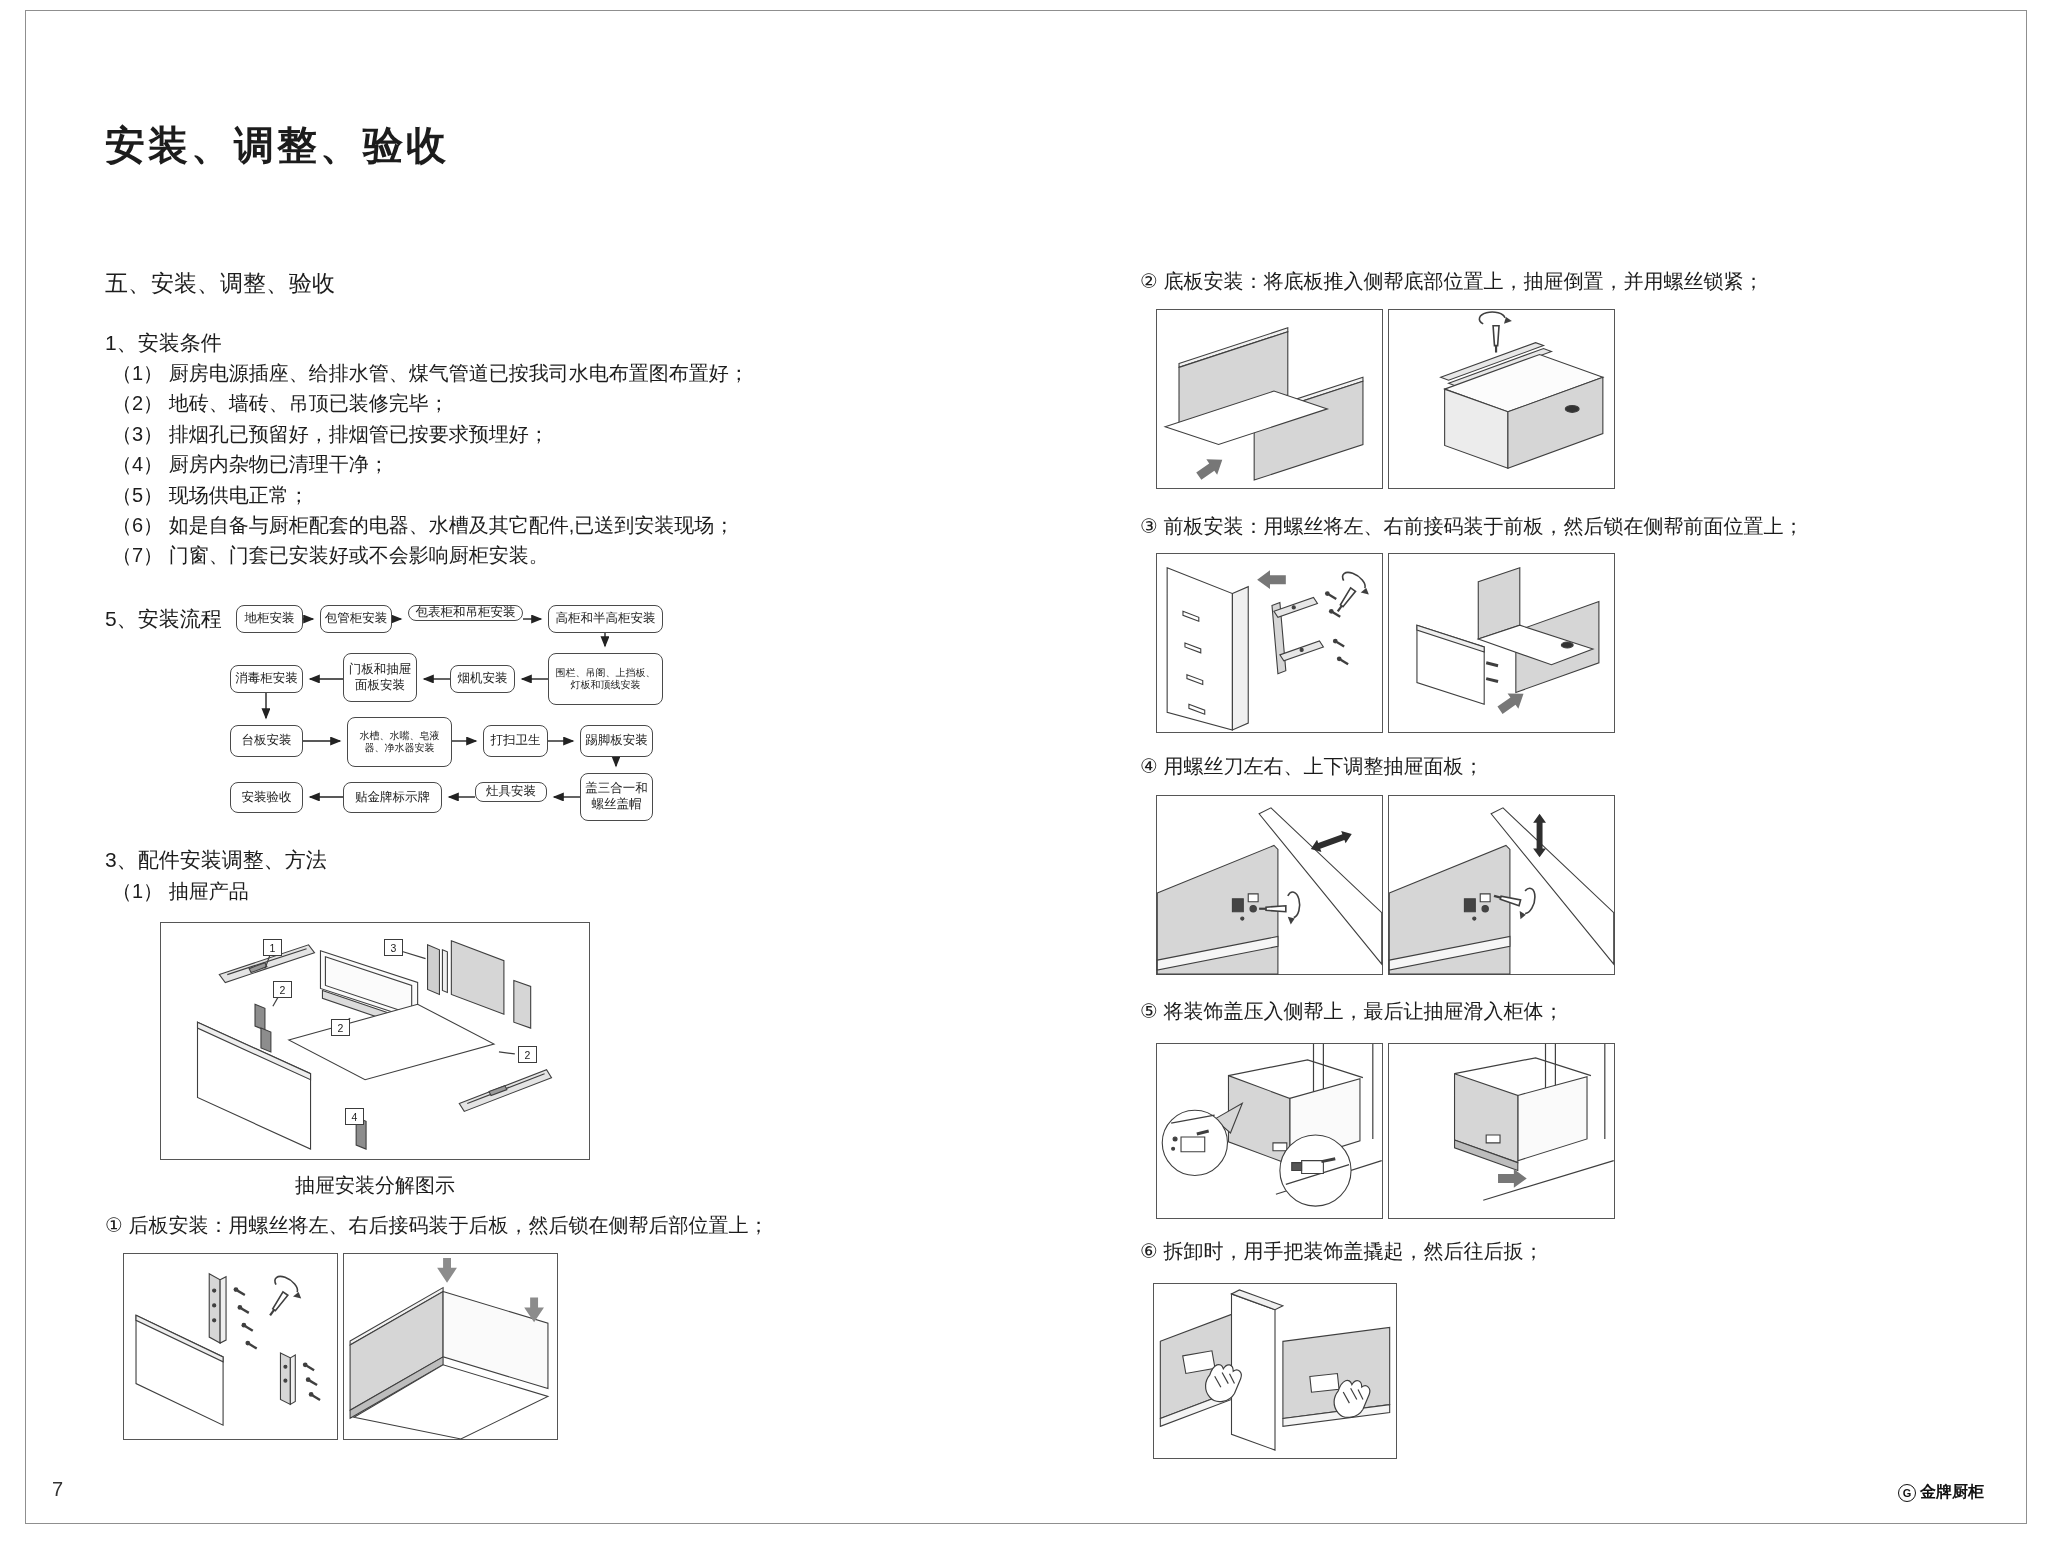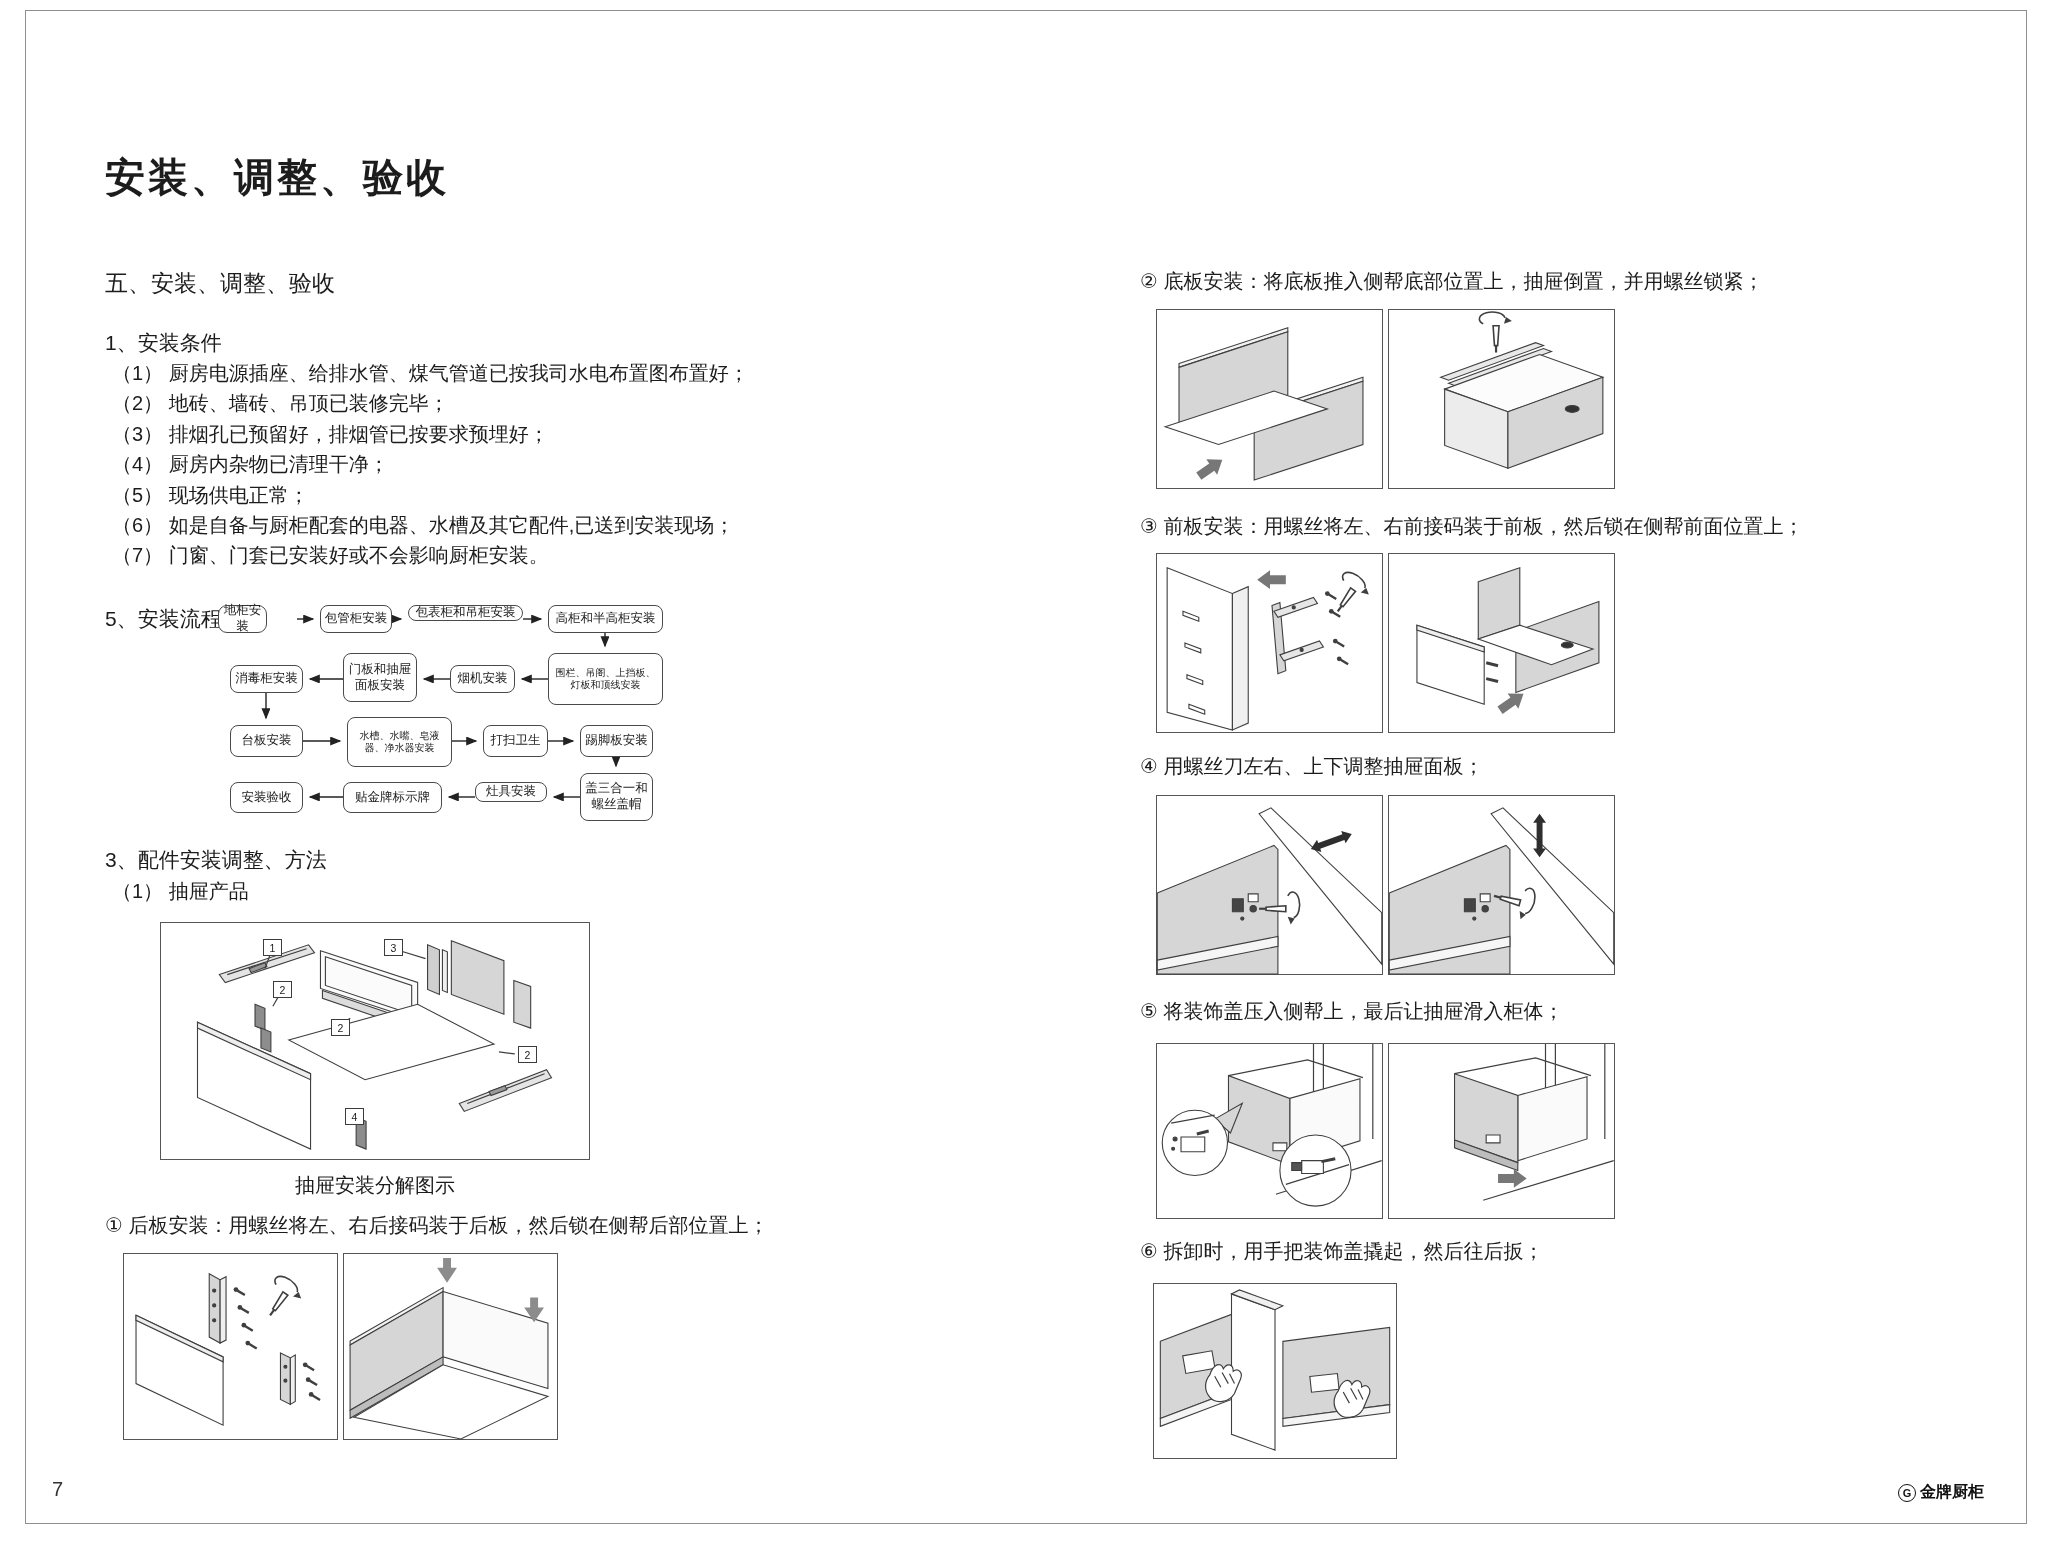--- a/index.html
+++ b/index.html
@@ -1,20 +1,20 @@
 <!DOCTYPE html>
 <html><head>
 <meta charset="utf-8">
 <style>
   html,body{margin:0;padding:0;background:#fff;}
   .page{position:relative;width:2048px;height:1547px;background:#fff;overflow:hidden;
         font-family:"Liberation Sans","DejaVu Sans",sans-serif;color:#1c1c1c;}
   .abs{position:absolute;}
   .frame{position:absolute;left:25px;top:10px;width:2000px;height:1512px;border:1px solid #8f8f8f;}
-  .title{font-size:40px;font-weight:600;letter-spacing:3px;margin-top:32px;}
+  .title{font-size:40px;font-weight:600;letter-spacing:3px;}
   .h-sec{font-size:23px;}
   .h-sub{font-size:21px;}
   .h-step{font-size:20px;white-space:nowrap;}
   .cond{font-size:20px;line-height:30.4px;white-space:nowrap;}
   .fbox{position:absolute;border:1.3px solid #4a4a4a;border-radius:8px;background:#fff;
         display:flex;align-items:center;justify-content:center;text-align:center;
         font-size:12.5px;line-height:1.25;padding:1px 3px;box-sizing:border-box;}
   .fbox.small{font-size:10px;line-height:1.22;}
   .fig{position:absolute;border:1.2px solid #565656;background:#fff;box-sizing:border-box;}
   .fig svg{display:block;width:100%;height:100%;}
@@ -99,21 +99,21 @@
       <line x1="203" y1="146" x2="240" y2="146" marker-end="url(#arw)"></line>
       <line x1="352" y1="146" x2="376" y2="146" marker-end="url(#arw)"></line>
       <line x1="448" y1="146" x2="473" y2="146" marker-end="url(#arw)"></line>
       <line x1="516" y1="162" x2="516" y2="171" marker-end="url(#arw)"></line>
       <line x1="480" y1="202" x2="454" y2="202" marker-end="url(#arw)"></line>
       <line x1="375" y1="202" x2="349" y2="202" marker-end="url(#arw)"></line>
       <line x1="243" y1="202" x2="210" y2="202" marker-end="url(#arw)"></line>
     </g>
   </svg>
 
-  <div class="fbox" style="left:218px;top:605px;width:49px;height:28px;border-radius:9px;">地柜安装</div>
+  <div class="fbox" style="left:236px;top:605px;width:67px;height:28px;">地柜安装</div>
   <div class="fbox" style="left:320px;top:605px;width:72px;height:28px;">包管柜安装</div>
   <div class="fbox" style="left:408px;top:605px;width:115px;height:16px;">包表柜和吊柜安装</div>
   <div class="fbox" style="left:548px;top:605px;width:115px;height:28px;">高柜和半高柜安装</div>
 
   <div class="fbox" style="left:230px;top:665px;width:73px;height:28px;">消毒柜安装</div>
   <div class="fbox" style="left:343px;top:653px;width:74px;height:49px;">门板和抽屉面板安装</div>
   <div class="fbox" style="left:450px;top:665px;width:65px;height:28px;">烟机安装</div>
   <div class="fbox small" style="left:548px;top:653px;width:115px;height:52px;">围栏、吊阁、上挡板、灯板和顶线安装</div>
 
   <div class="fbox" style="left:230px;top:725px;width:73px;height:32px;">台板安装</div>

